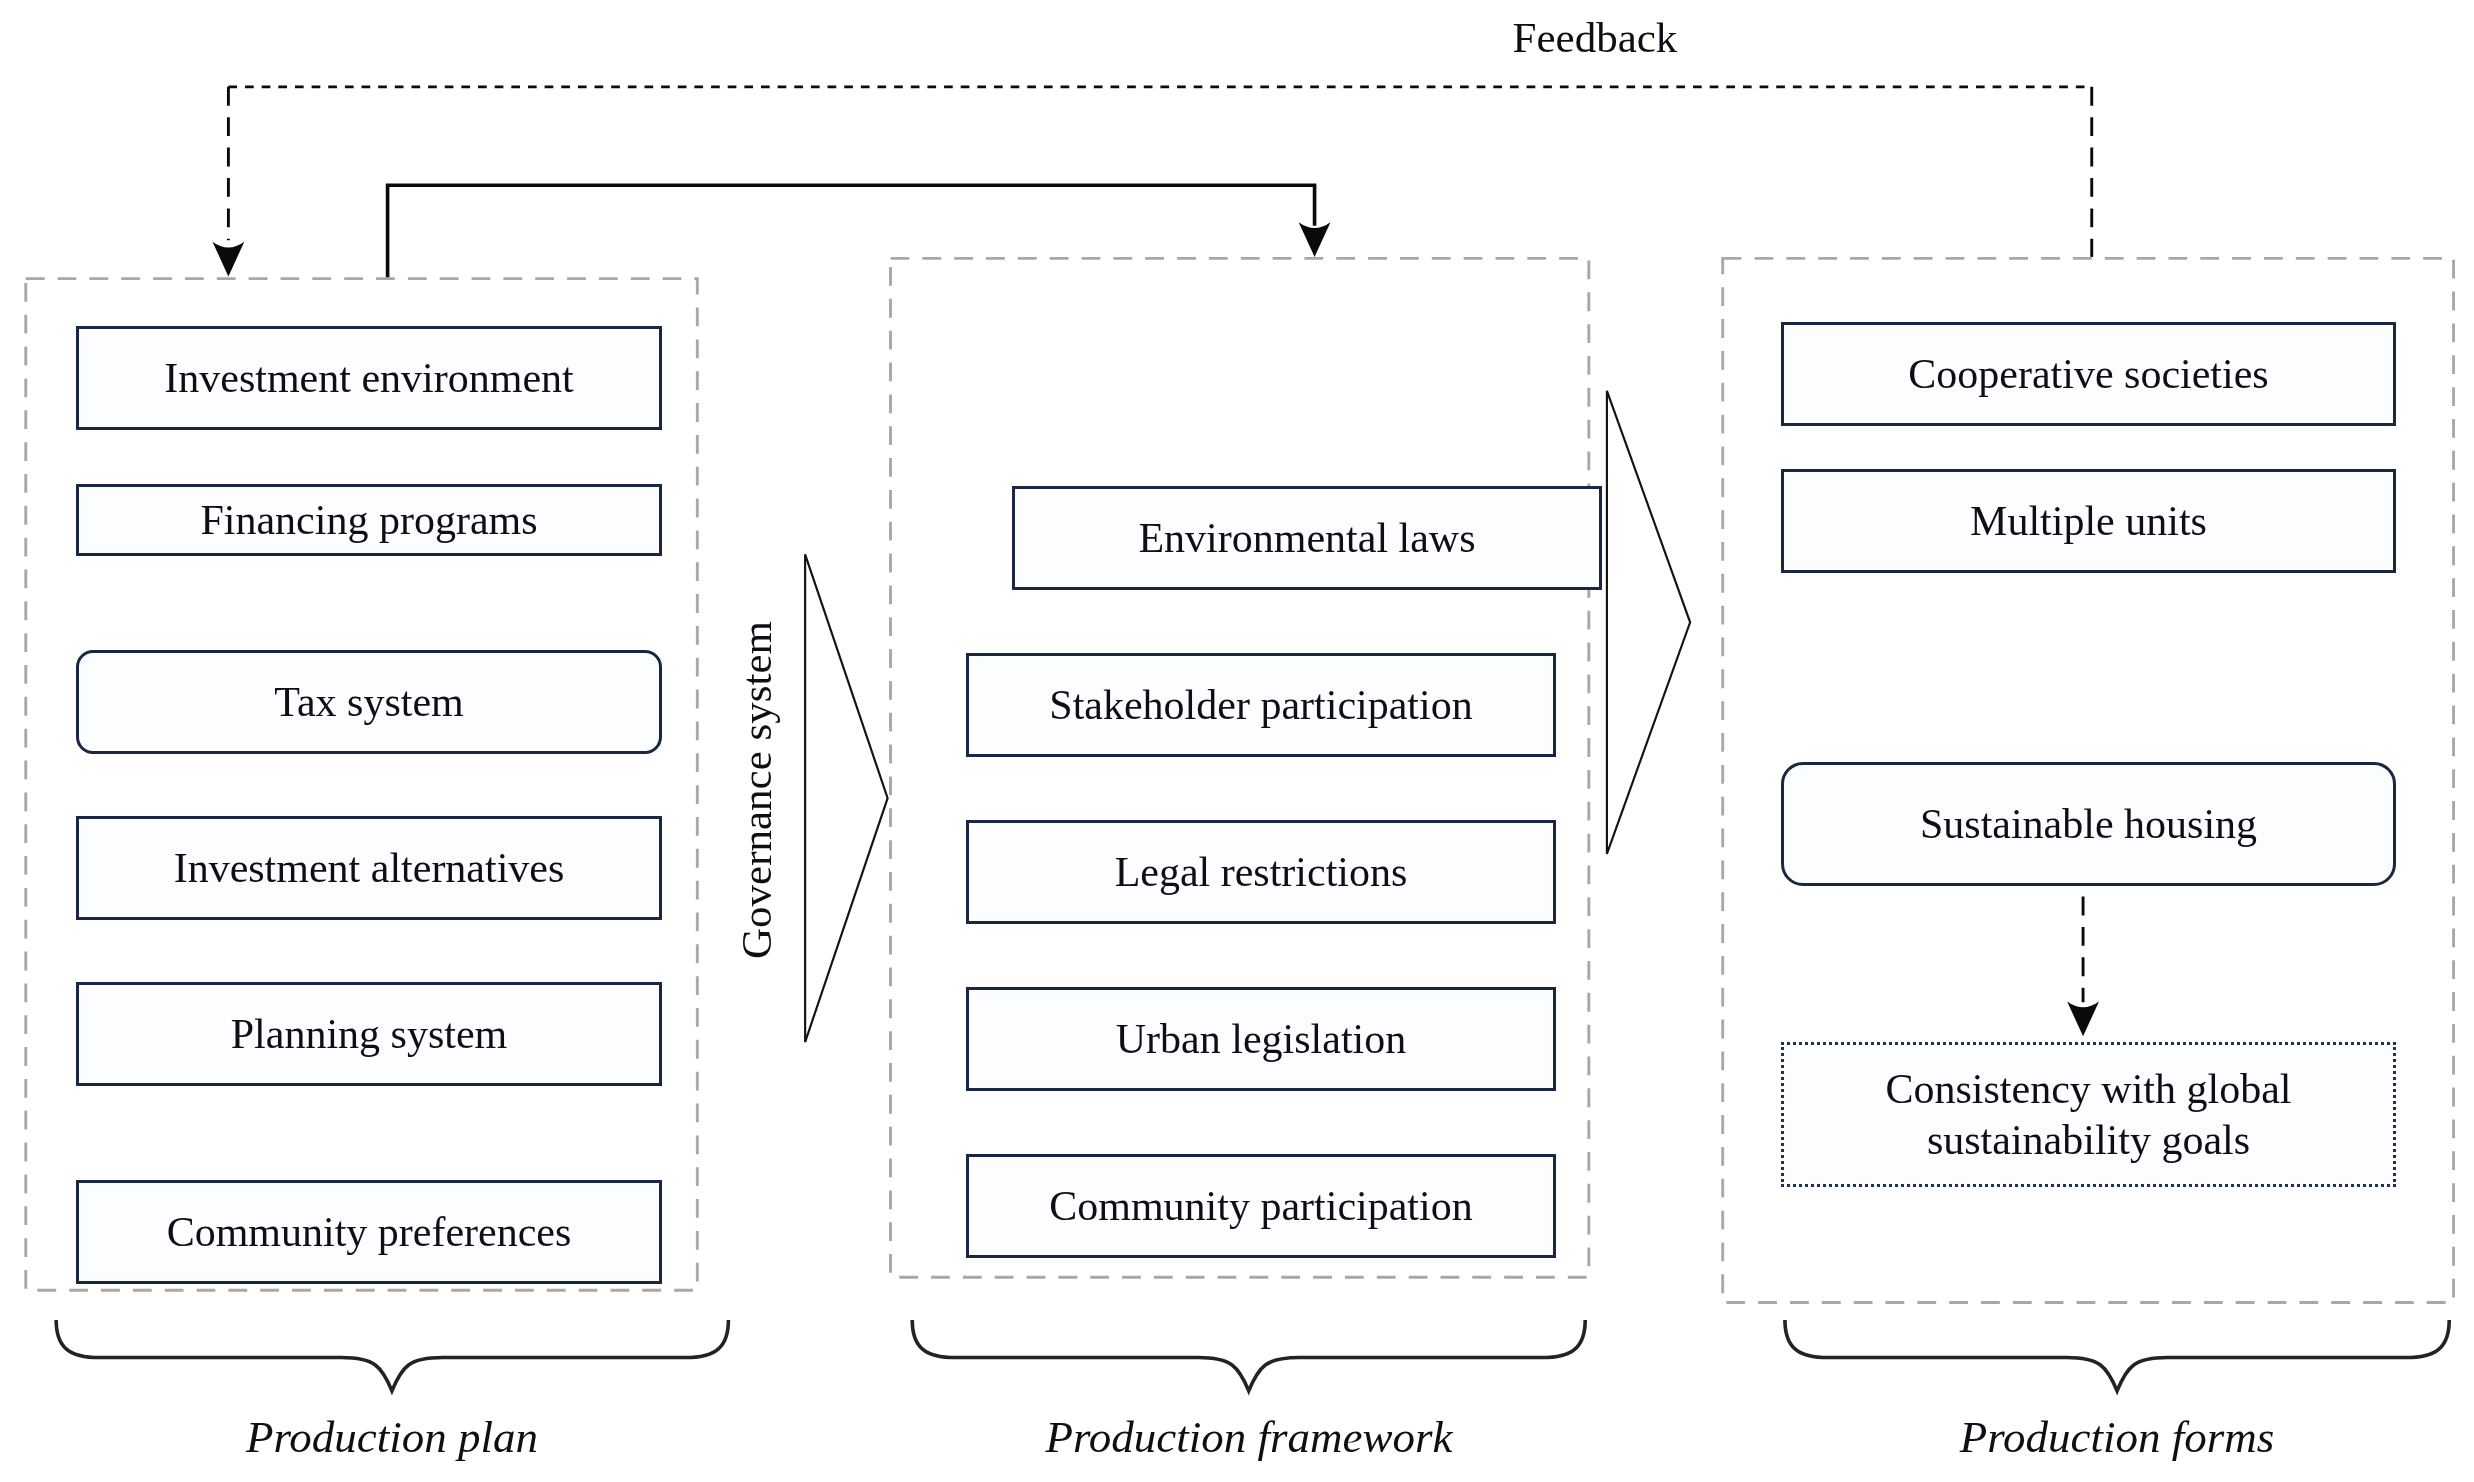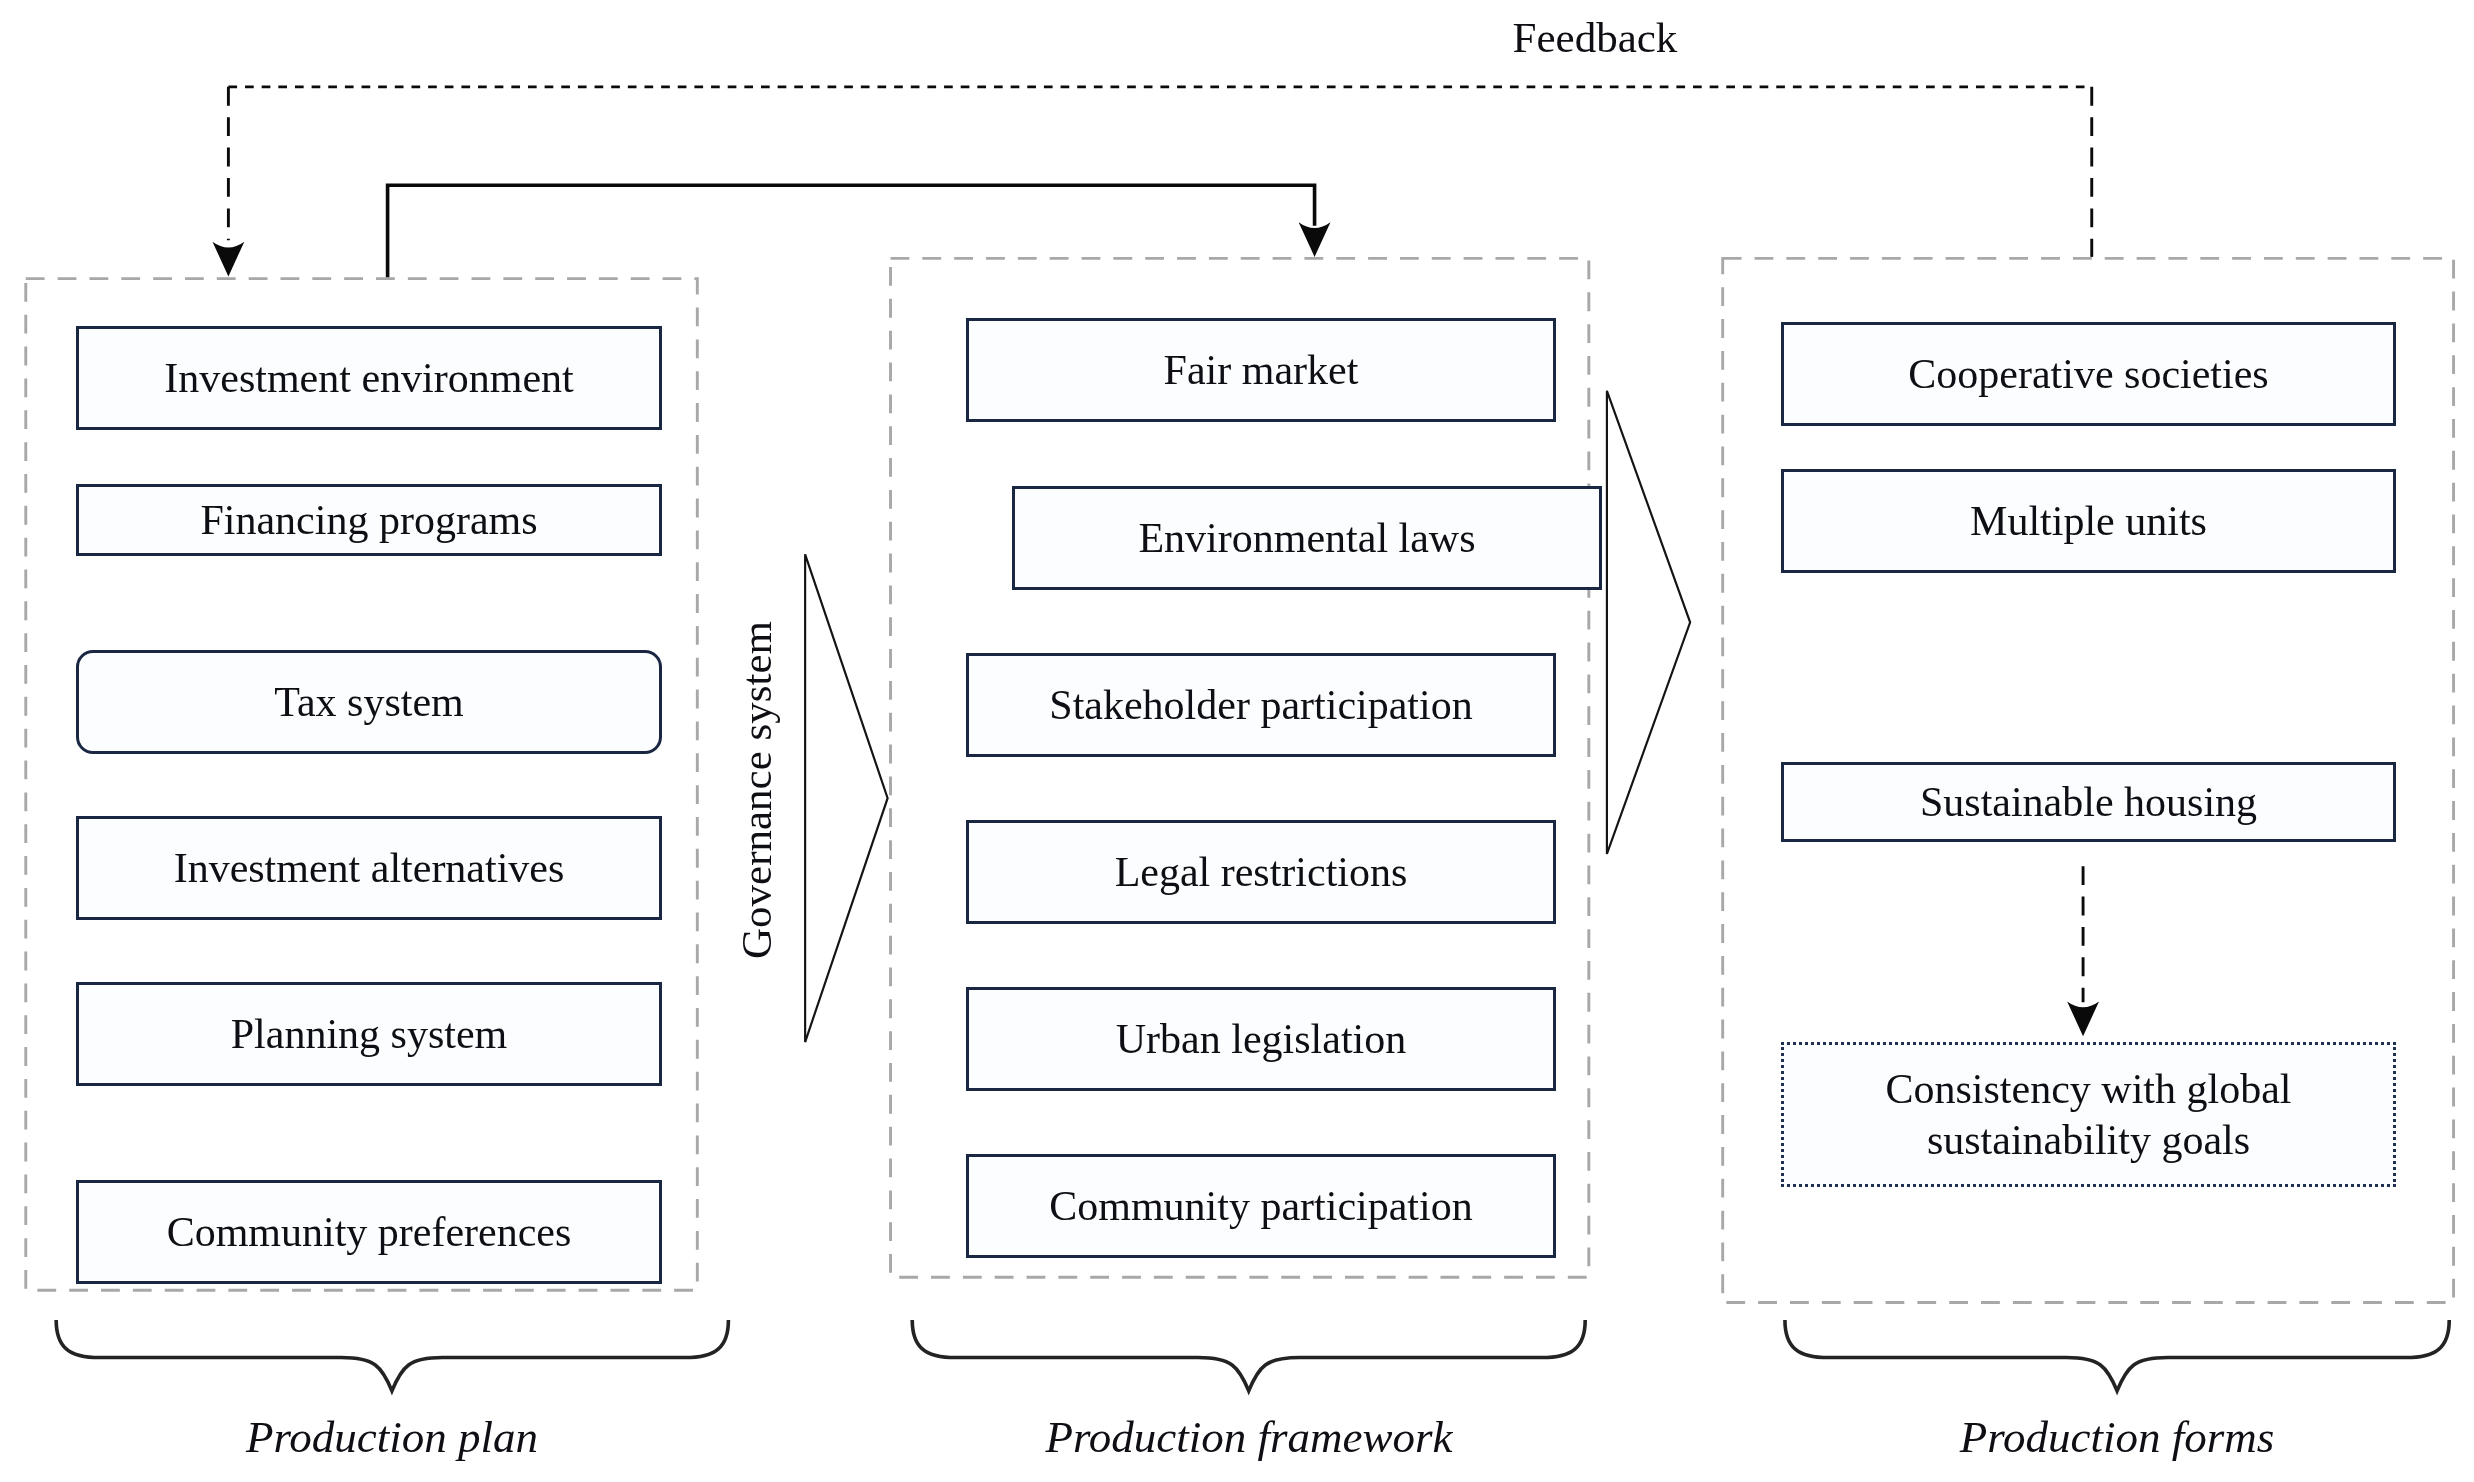--- a/index.html
+++ b/index.html
@@ -87,30 +87,29 @@
   <div class="flabel" style="left:1595px;top:13px;">Feedback</div>
   <div class="glabel">Governance system</div>
 
   <div class="box" style="left:76px;top:318px;width:586px;height:104px;margin-top:8px;">Investment environment</div>
   <div class="box" style="left:76px;top:484px;width:586px;height:72px;">Financing programs</div>
   <div class="box" style="left:76px;top:650px;width:586px;height:104px;border-radius:17px;">Tax system</div>
   <div class="box" style="left:76px;top:816px;width:586px;height:104px;">Investment alternatives</div>
   <div class="box" style="left:76px;top:982px;width:586px;height:104px;">Planning system</div>
   <div class="box" style="left:76px;top:1180px;width:586px;height:104px;">Community preferences</div>
 
-  <div class="box" style="left:966px;top:318px;width:590px;height:104px;">Fair market</div>
   <div class="box" style="left:1012px;top:486px;width:590px;height:104px;">Environmental laws</div>
   <div class="box" style="left:966px;top:653px;width:590px;height:104px;">Stakeholder participation</div>
   <div class="box" style="left:966px;top:820px;width:590px;height:104px;font-family:Liberation Serif, serif;">Legal restrictions</div>
   <div class="box" style="left:966px;top:987px;width:590px;height:104px;">Urban legislation</div>
   <div class="box" style="left:966px;top:1154px;width:590px;height:104px;">Community participation</div>
 
   <div class="box" style="left:1781px;top:322px;width:615px;height:104px;">Cooperative societies</div>
   <div class="box" style="left:1781px;top:469px;width:615px;height:104px;">Multiple units</div>
-  <div class="box" style="left:1781px;top:762px;width:615px;height:80px;">Sustainable housing</div>
+  <div class="box" style="left:1781px;top:762px;width:615px;height:124px;border-radius:22px;">Sustainable housing</div>
   <div class="box dotted" style="left:1781px;top:1042px;width:615px;height:145px;">Consistency with global sustainability goals</div>
 
   <div class="caption" style="left:392px;top:1411px;">Production plan</div>
   <div class="caption" style="left:1249px;top:1411px;">Production framework</div>
   <div class="caption" style="left:2117px;top:1411px;">Production forms</div>
 
 </div>
 
 
 </body></html>

